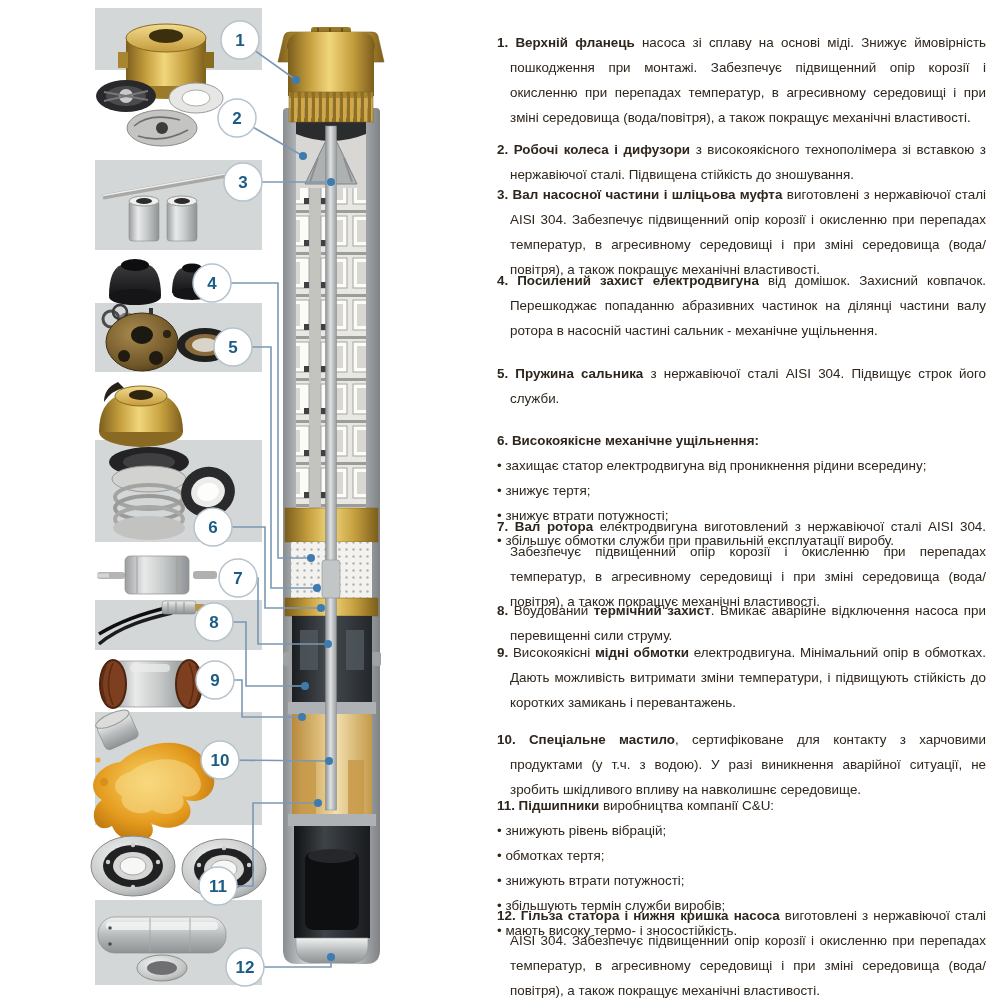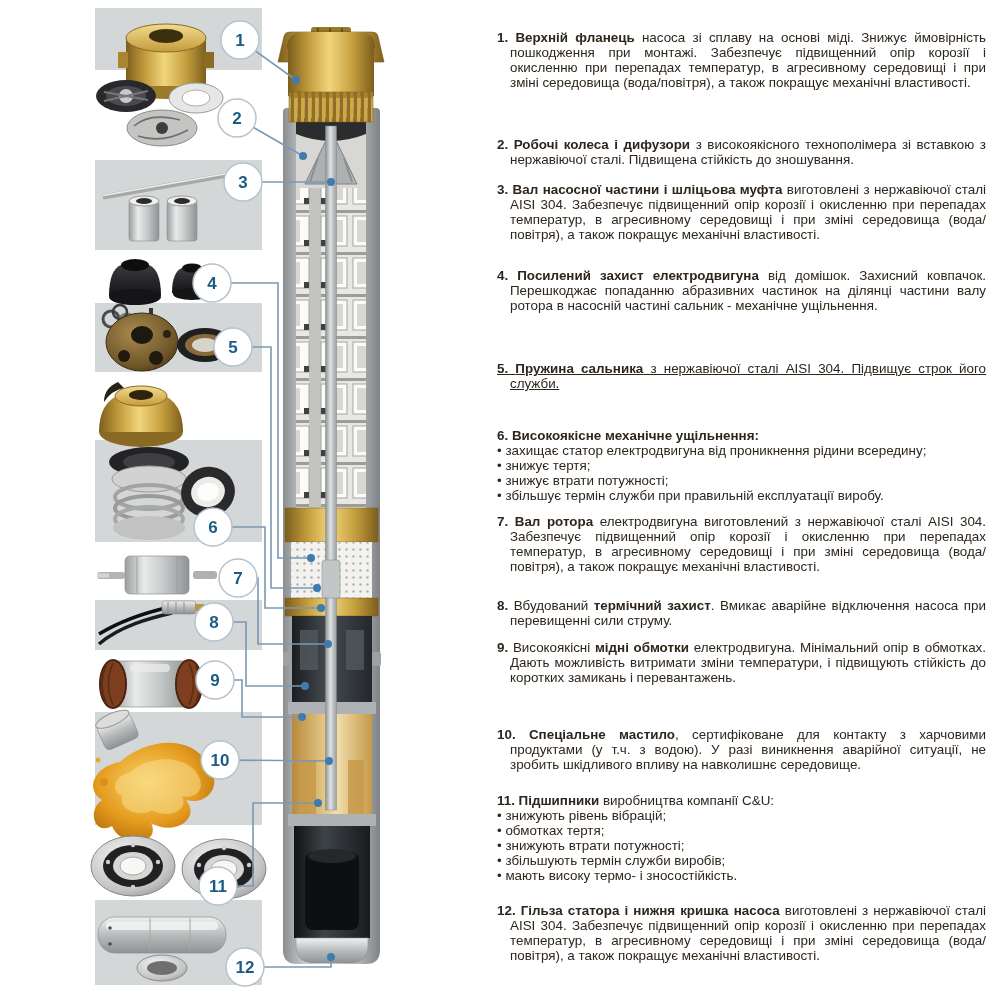--- a/index.html
+++ b/index.html
@@ -1,21 +1,21 @@
 <!DOCTYPE html>
 <html><head>
 <meta charset="utf-8">
 <style>
   html,body{margin:0;padding:0;background:#ffffff;}
   body{width:1000px;height:1000px;position:relative;overflow:hidden;
        font-family:"Liberation Sans","DejaVu Sans",sans-serif;color:#2e261d;}
   #stage{position:absolute;left:0;top:0;width:1000px;height:1000px;}
   #diagram{position:absolute;left:0;top:0;width:470px;height:1000px;}
   #descriptions{position:absolute;left:497px;top:0;width:489px;height:1000px;}
-  .item{position:absolute;left:0;width:489px;font-size:13.4px;line-height:15px;
+  .item{position:absolute;left:0;width:489px;font-size:13.4px;line-height:25px;
         text-align:justify;}
   .itxt{padding-left:13px;text-indent:-13px;margin:0;}
   .num{font-weight:bold;}
   .b{font-weight:bold;}
   .bullet{text-align:left;}
 </style>
 </head>
 <body>
 
 <div id="stage">
@@ -396,29 +396,29 @@
       </div>
       <div class="item" style="top: 127px; margin-top: 10px;">
         <p class="itxt"><span class="num">2. </span><span class="b">Робочі колеса і дифузори</span><span> з високоякісного технополімера зі вставкою з нержавіючої сталі. Підвищена стійкість до зношування.</span></p>
       </div>
       <div class="item" style="top: 182px;">
         <p class="itxt"><span class="num">3. </span><span class="b">Вал насосної частини і шліцьова муфта</span><span> виготовлені з нержавіючої сталі AISI 304. Забезпечує підвищенний опір корозії і окисленню при перепадах температур, в агресивному середовищі і при зміні середовища (вода/повітря), а також покращує механічні властивості.</span></p>
       </div>
       <div class="item" style="top: 268px;">
         <p class="itxt"><span class="num">4. </span><span class="b">Посилений захист електродвигуна</span><span> від домішок. Захисний ковпачок. Перешкоджає попаданню абразивних частинок на ділянці частини валу ротора в насосній частині сальник - механічне ущільнення.</span></p>
       </div>
-      <div class="item" style="top: 361px; text-decoration: underline;">
+      <div class="item" style="top: 361px;">
         <p class="itxt"><span class="num">5. </span><span class="b">Пружина сальника</span><span> з нержавіючої сталі AISI 304. Підвищує строк його служби.</span></p>
       </div>
       <div class="item" style="top: 428px;">
         <p class="itxt"><span class="num">6. </span><span class="b">Високоякісне механічне ущільнення:</span></p>
         <div class="bullet">• захищає статор електродвигуна від проникнення рідини всередину;</div>
         <div class="bullet">• знижує тертя;</div>
         <div class="bullet">• знижує втрати потужності;</div>
-        <div class="bullet">• збільшує термін служби при правильній експлуатації виробу.</div>
+        <div class="bullet">• збільшує обмотки служби при правильній експлуатації виробу.</div>
       </div>
       <div class="item" style="top: 514px;">
         <p class="itxt"><span class="num">7. </span><span class="b">Вал ротора</span><span> електродвигуна виготовлений з нержавіючої сталі AISI 304. Забезпечує підвищенний опір корозії і окисленню при перепадах температур, в агресивному середовищі і при зміні середовища (вода/повітря), а також покращує механічні властивості.</span></p>
       </div>
       <div class="item" style="top: 598px;">
         <p class="itxt"><span class="num">8. </span><span>Вбудований </span><span class="b">термічний захист</span><span>. Вмикає аварійне відключення насоса при перевищенні сили струму.</span></p>
       </div>
       <div class="item" style="top: 640px;">
         <p class="itxt"><span class="num">9. </span><span>Високоякісні </span><span class="b">мідні обмотки</span><span> електродвигуна. Мінімальний опір в обмотках. Дають можливість витримати зміни температури, і підвищують стійкість до коротких замикань і перевантажень.</span></p>
       </div>

